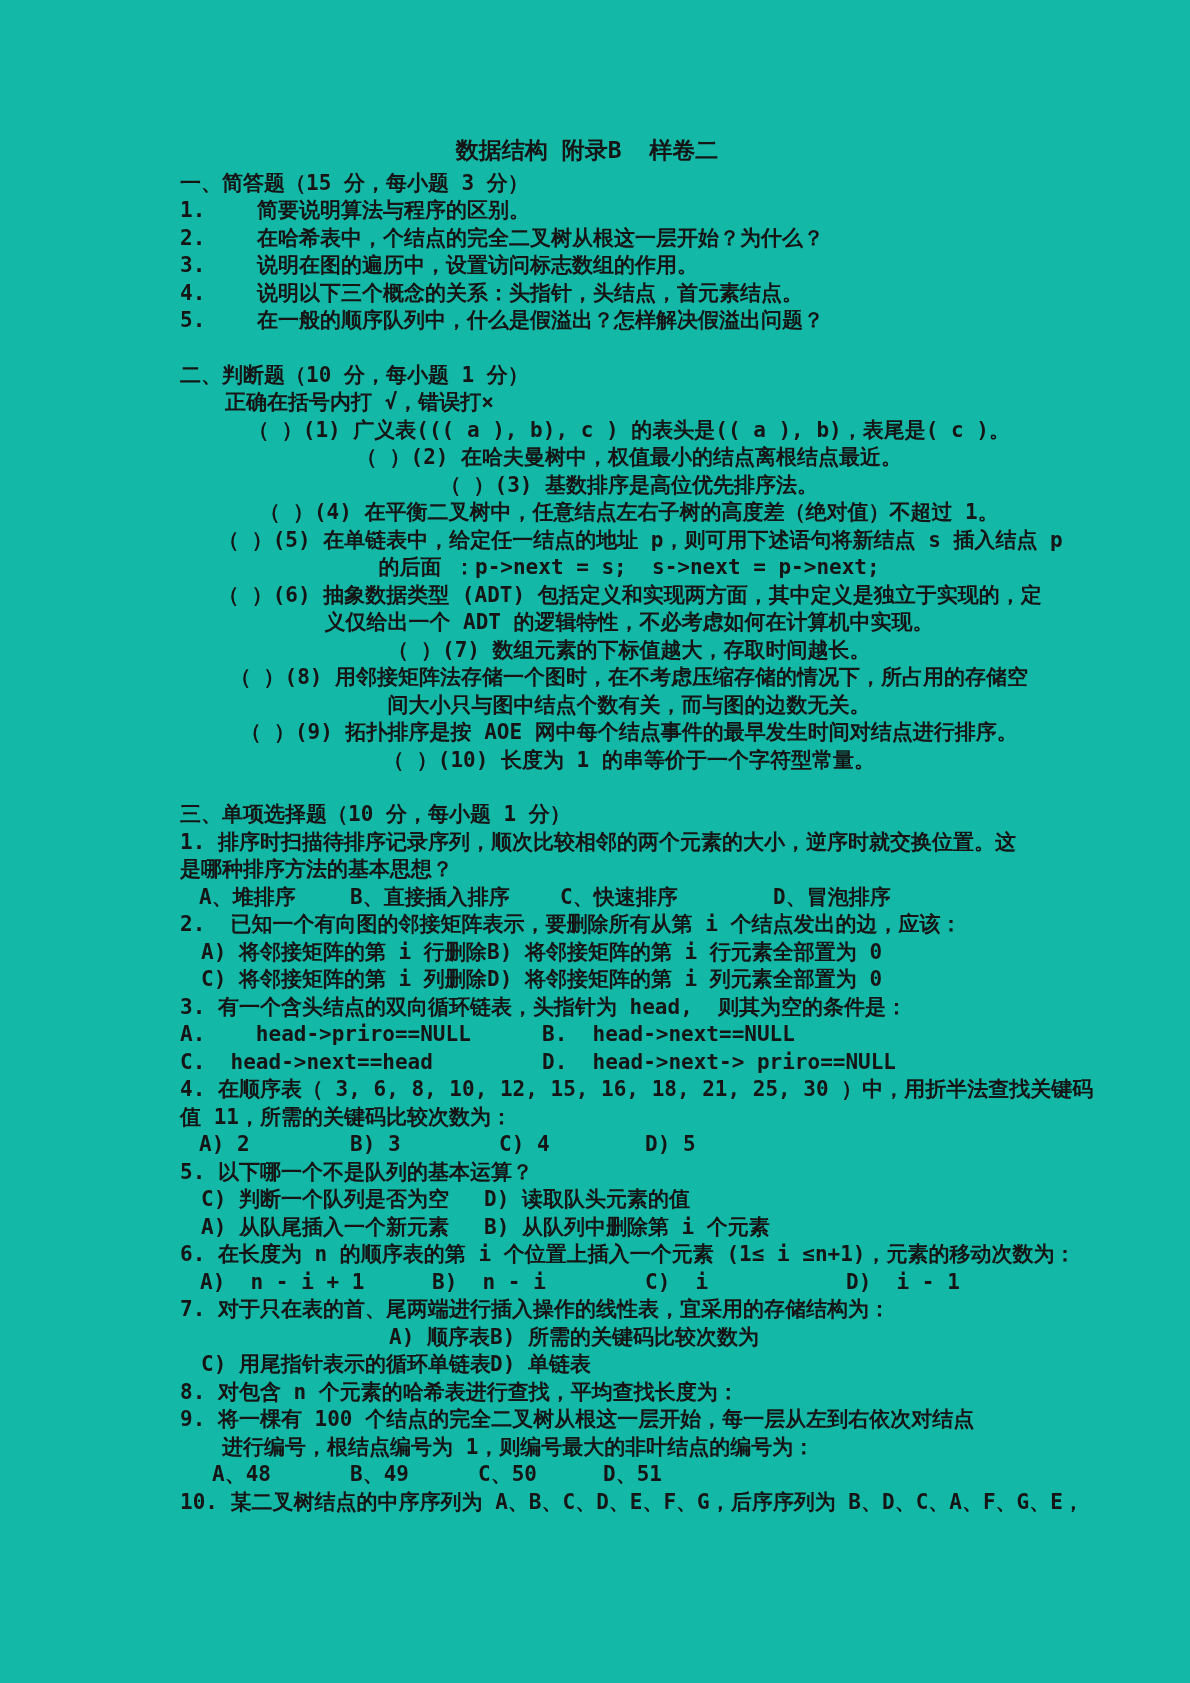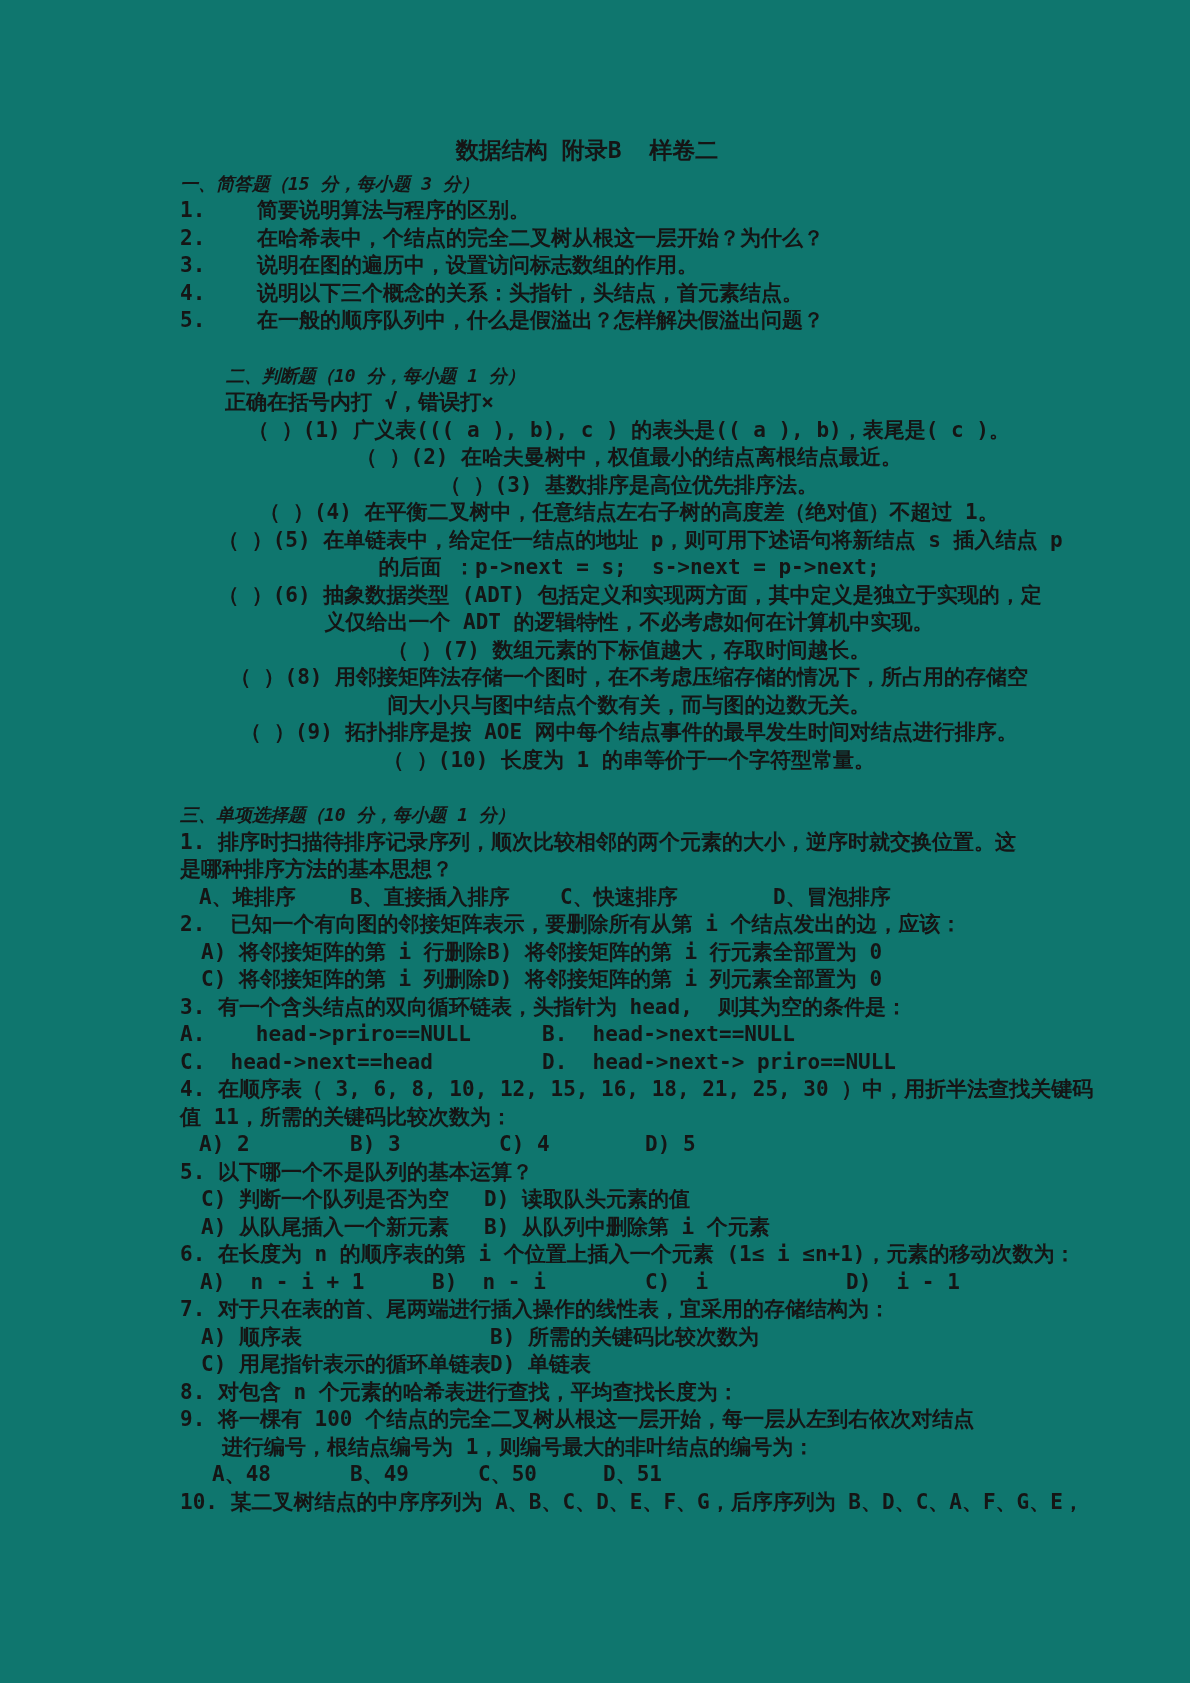--- a/index.html
+++ b/index.html
@@ -1,62 +1,62 @@
 <!DOCTYPE html>
 <html><head>
 <meta charset="utf-8">
 <style>
   html, body { margin: 0; padding: 0; background: #ffffff; }
   .page {
     position: relative;
     width: 1190px;
     height: 1683px;
     box-sizing: border-box;
-    background: #0f766e;
+    background: #14b8a6;
     padding: 137px 150px 0 180px;
     font-family: "DejaVu Sans Mono", "Liberation Mono", monospace;
     font-weight: 700;
     font-size: 21px;
     color: #151515;
     overflow: hidden;
   }
   .line {
     display: block;
     height: 27.5px;
     line-height: 27.5px;
     white-space: pre;
   }
   .title {
     font-size: 23px;
     text-align: center;
     padding-right: 46px;
   }
-  .heading { font-size: 18px; font-style: italic; }
+  .heading { font-size: 21px; }
   .h1 { margin-top: 5px; }
-  .h2 { margin-top: 27px; margin-left: 46px; }
+  .h2 { margin-top: 27px; }
   .h3 { margin-top: 27px; }
   .s1-num { display: inline-block; width: 77px; white-space: pre; }
   .ind38 { padding-left: 38px; text-align: center; }
   .ind42 { padding-left: 42px; }
   .ind45 { padding-left: 45px; }
   .optrow span { display: inline-block; white-space: pre; vertical-align: top; }
   .q1 { padding-left: 19px; }
   .q1 span:nth-child(1){ width: 151px; } .q1 span:nth-child(2){ width: 210px; } .q1 span:nth-child(3){ width: 213px; }
   .q2 { padding-left: 21px; }
   .q2 span:nth-child(1){ width: 286px; }
   .q3 { padding-left: 0; }
   .q3 span:nth-child(1){ width: 362px; }
   .q4 { padding-left: 19px; text-decoration: underline; }
   .q4 span:nth-child(1){ width: 151px; } .q4 span:nth-child(2){ width: 149px; } .q4 span:nth-child(3){ width: 146px; }
   .q5 { padding-left: 21px; }
   .q5 span:nth-child(1){ width: 283px; }
   .q6 { padding-left: 20px; }
   .q6 span:nth-child(1){ width: 232px; } .q6 span:nth-child(2){ width: 213px; } .q6 span:nth-child(3){ width: 201px; }
   .q7 { padding-left: 21px; }
-  .q7 span:nth-child(1){ width: 289px; }
+  .q7 span:nth-child(1){ width: 289px; text-align: right; }
   .q8 { padding-left: 22px; }
   .q8 span:nth-child(1){ width: 166px; } .q8 span:nth-child(2){ width: 125px; } .q8 span:nth-child(3){ width: 179px; }
   .q9 { padding-left: 32px; }
   .q9 span:nth-child(1){ width: 138px; } .q9 span:nth-child(2){ width: 128px; } .q9 span:nth-child(3){ width: 125px; }
 </style>
 </head>
 <body>
 
 <div class="page">
 

